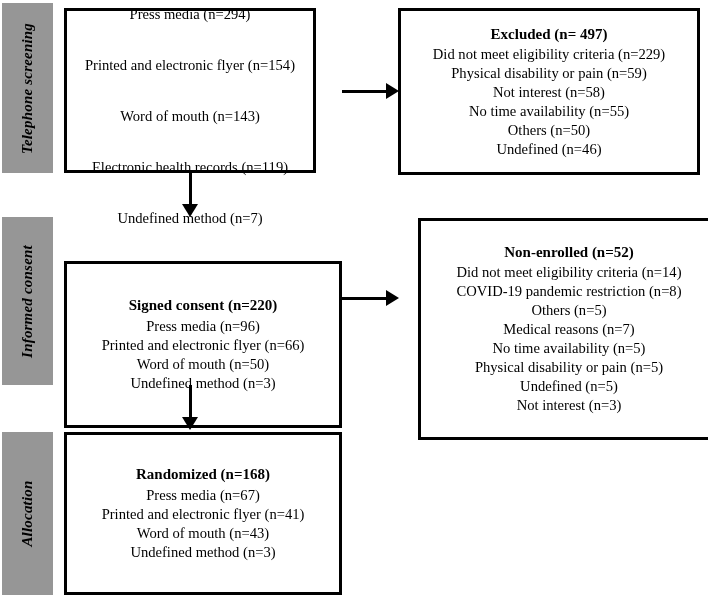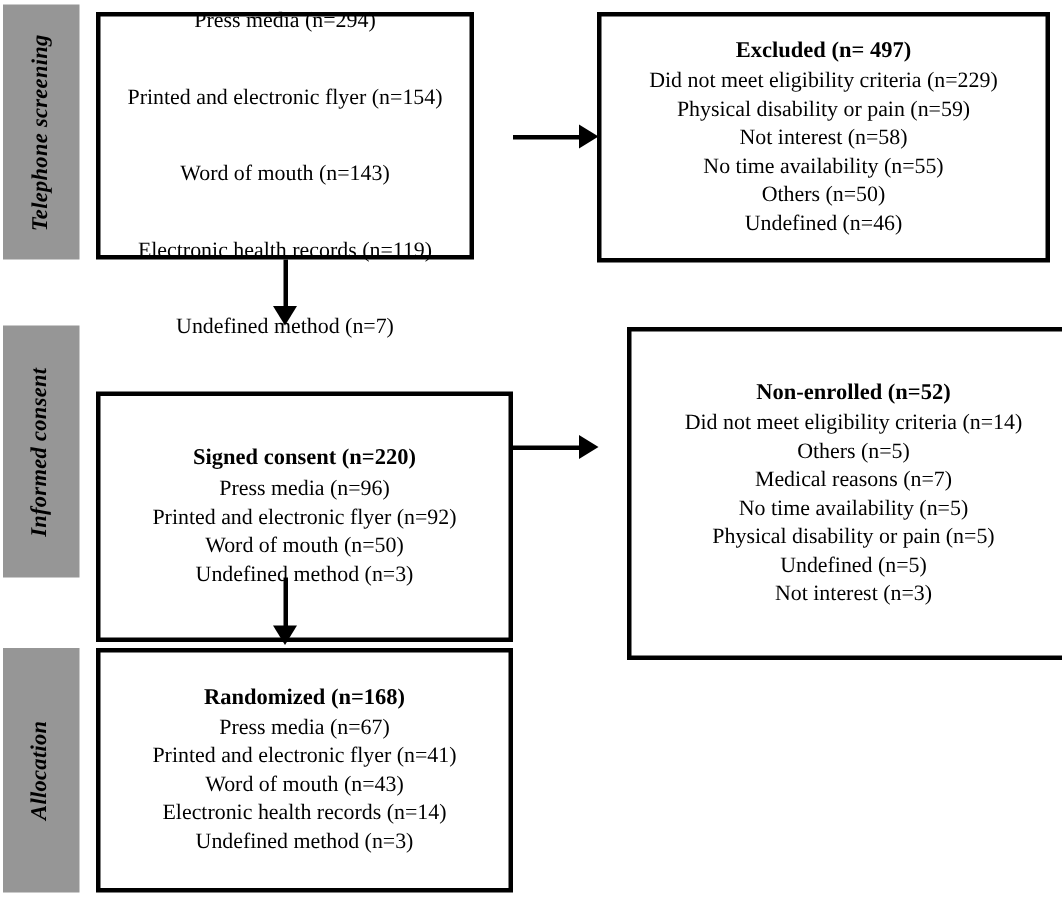--- a/index.html
+++ b/index.html
@@ -125,42 +125,42 @@
     <div class="box-line">Physical disability or pain (n=59)</div>
     <div class="box-line">Not interest (n=58)</div>
     <div class="box-line">No time availability (n=55)</div>
     <div class="box-line">Others (n=50)</div>
     <div class="box-line">Undefined (n=46)</div>
   </div>
 
   <div class="flow-box" style="left:64px; top:218px; width:278px; height:167px;margin-top:43px;">
     <div class="box-title">Signed consent (n=220)</div>
     <div class="box-line">Press media (n=96)</div>
-    <div class="box-line">Printed and electronic flyer (n=92)</div>
+    <div class="box-line">Printed and electronic flyer (n=66)</div>
     <div class="box-line">Word of mouth (n=50)</div>
     <div class="box-line">Undefined method (n=3)</div>
   </div>
 
   <div class="flow-box" style="left:398px; top:218px; width:302px; height:222px;margin-left:20px;">
     <div class="box-title">Non-enrolled (n=52)</div>
     <div class="box-line">Did not meet eligibility criteria (n=14)</div>
+    <div class="box-line">COVID-19 pandemic restriction (n=8)</div>
     <div class="box-line">Others (n=5)</div>
     <div class="box-line">Medical reasons (n=7)</div>
     <div class="box-line">No time availability (n=5)</div>
     <div class="box-line">Physical disability or pain (n=5)</div>
     <div class="box-line">Undefined (n=5)</div>
     <div class="box-line">Not interest (n=3)</div>
   </div>
 
   <div class="flow-box" style="left:64px; top:432px; width:278px; height:163px;">
     <div class="box-title">Randomized (n=168)</div>
     <div class="box-line">Press media (n=67)</div>
     <div class="box-line">Printed and electronic flyer (n=41)</div>
     <div class="box-line">Word of mouth (n=43)</div>
-    <div class="box-line">Electronic health records (n=14)</div>
     <div class="box-line">Undefined method (n=3)</div>
   </div>
 
   <div class="conn-h" style="left:342px; top:90px; width:46px;"></div>
   <div class="arrow-right" style="left:386px; top:83px;"></div>
 
   <div class="conn-v" style="left:189px; top:173px; width:3px; height:33px;"></div>
   <div class="arrow-down" style="left:182px; top:204px;"></div>
 
   <div class="conn-h" style="left:342px; top:297px; width:46px;"></div>

